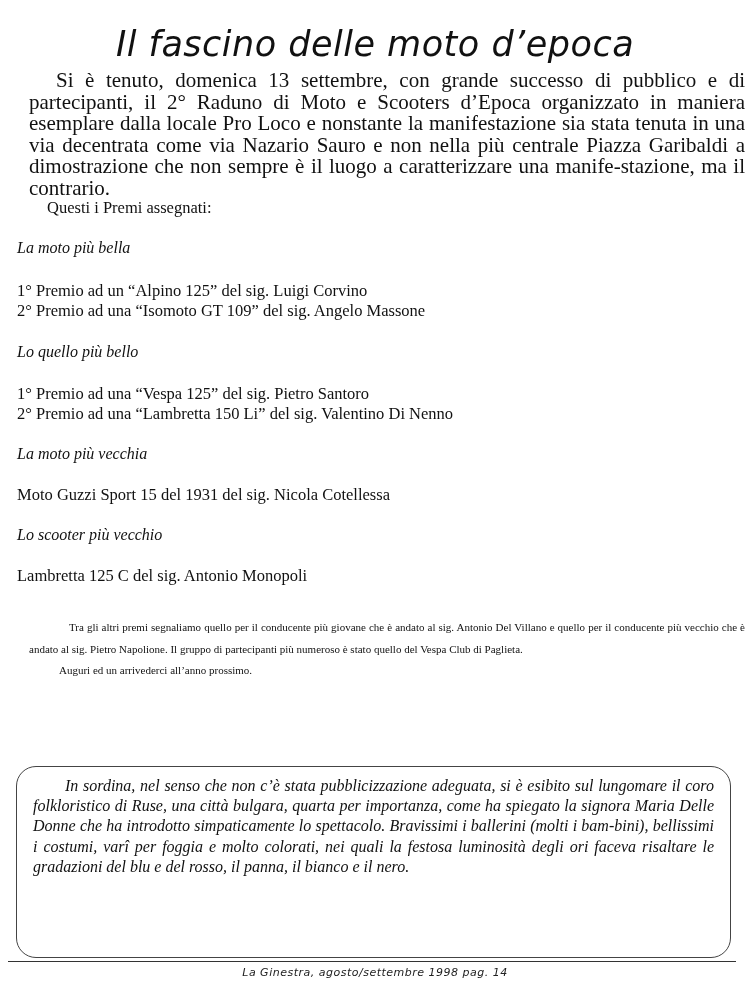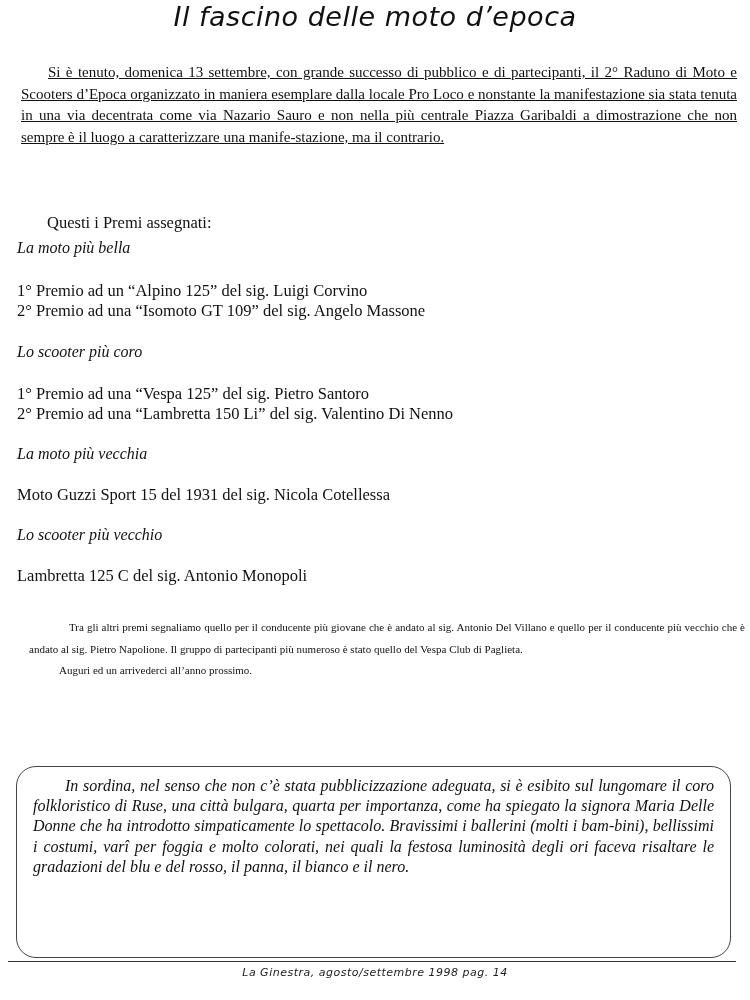--- a/index.html
+++ b/index.html
@@ -2,27 +2,27 @@
 <html><head>
 <meta charset="utf-8">
 <style>
   html, body { margin: 0; padding: 0; }
   body {
     width: 750px; height: 1000px; background: #ffffff; color: #111;
     position: relative; overflow: hidden;
     font-family: "Liberation Serif", serif;
   }
   .title {
-    position: absolute; left: 0; width: 750px; top: 1px; text-align: center;
+    position: absolute; left: 0; width: 750px; top: 24px; text-align: center;
     font-family: "DejaVu Sans", sans-serif; font-style: italic; font-weight: normal;
-    font-size: 27px; letter-spacing: 0.5px; color: #111; margin: 0;
+    font-size: 35px; letter-spacing: 0.5px; color: #111; margin: 0;
   }
   .intro {
     position: absolute; left: 17px; width: 716px; top: 58px;
-    font-size: 15px; line-height: 21.6px; text-align: justify; margin: 4px; text-decoration: underline;
+    font-size: 21px; line-height: 21.6px; text-align: justify; margin: 12px;
   }
   .intro, .para { text-indent: 27px; }
   .t { position: absolute; left: 17px; font-size: 16.5px; line-height: 20px; white-space: nowrap; margin: 0; }
   .heading { font-style: italic; text-underline-offset: 2px; font-size: 16px; }
   .lead { left: 47px; }
   .block {
     position: absolute; left: 17px; width: 716px; font-size: 11px; line-height: 21.5px;
     text-align: justify; margin: 12px;
   }
   .block p { margin: 0; }
@@ -41,27 +41,27 @@
     font-family: "DejaVu Sans", sans-serif; font-style: italic; font-size: 11px; color: #222; letter-spacing: 0.5px;
   }
 </style>
 </head>
 <body>
 
 <h1 class="title">Il fascino delle moto d’epoca</h1>
 
 <p class="intro">Si è tenuto, domenica 13 settembre, con grande successo di pubblico e di partecipanti, il 2° Raduno di Moto e Scooters d’Epoca organizzato in maniera esemplare dalla locale Pro Loco e nonstante la manifestazione sia stata tenuta in una via decentrata come via Nazario Sauro e non nella più centrale Piazza Garibaldi a dimostrazione che non sempre è il luogo a caratterizzare una manife-stazione, ma il contrario.</p>
 
-<p class="t lead" style="top:213px;text-align:right;">Questi i Premi assegnati:</p>
+<p class="t lead" style="top:198px;text-align:right;">Questi i Premi assegnati:</p>
 
 <p class="t heading" style="top:238px;">La moto più bella</p>
 <p class="t" style="top:281px;">1° Premio  ad un “Alpino 125” del sig. Luigi Corvino</p>
 <p class="t" style="top:301px;">2° Premio ad una “Isomoto GT 109” del sig. Angelo Massone</p>
 
-<p class="t heading" style="top:342px;">Lo scooter più coro</p>
+<p class="t heading" style="top:342px;">Lo quello più bello</p>
 <p class="t" style="top:384px;">1° Premio  ad una “Vespa 125” del sig. Pietro Santoro</p>
 <p class="t" style="top:404px;">2° Premio ad una “Lambretta 150 Li” del sig. Valentino Di Nenno</p>
 
 <p class="t heading" style="top:444px;">La moto più vecchia</p>
 <p class="t" style="top:485px;">Moto Guzzi Sport 15 del 1931 del sig. Nicola Cotellessa</p>
 
 <p class="t heading" style="top:525px;">Lo scooter più vecchio</p>
 <p class="t" style="top:566px;">Lambretta 125 C del sig. Antonio Monopoli</p>
 
 <div class="block" style="top:605px;">

